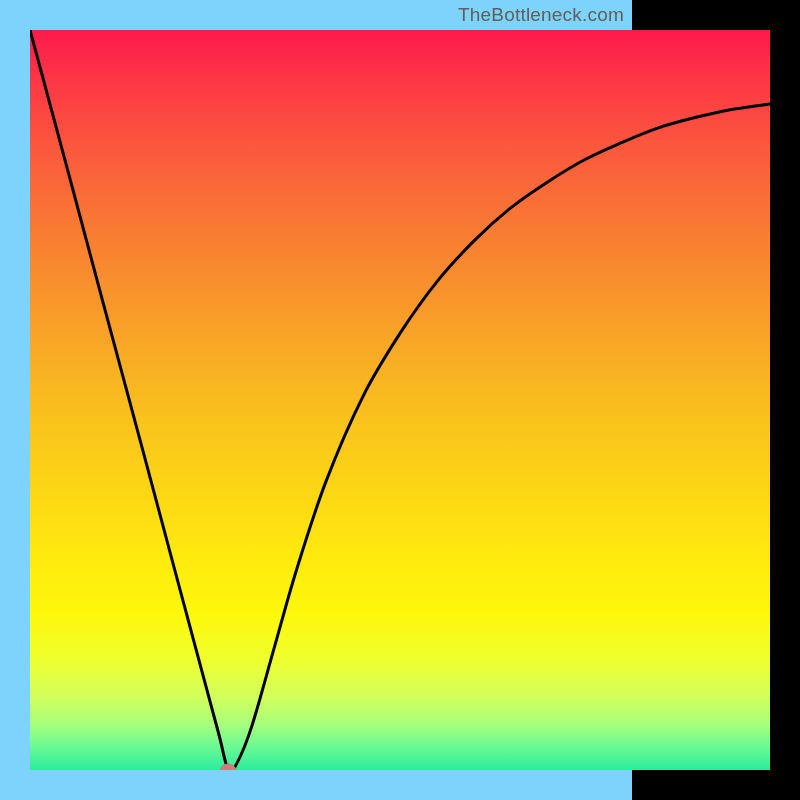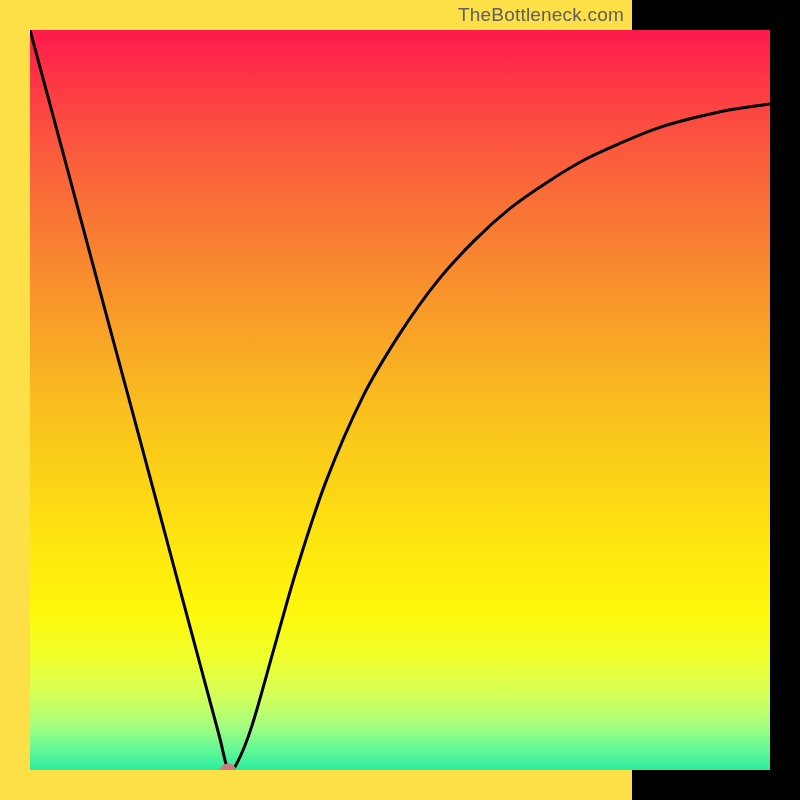--- a/index.html
+++ b/index.html
@@ -8,21 +8,21 @@
     width: 800px;
     height: 800px;
     overflow: hidden;
     background: #000;
     font-family: Arial, Helvetica, sans-serif;
   }
   .frame {
     position: relative;
     width: 632px;
     height: 800px;
-    background: #fde047;
+    background: #7dd3fc;
   }
   .plot {
     position: absolute;
     left: 30px;
     top: 30px;
     width: 740px;
     height: 740px;
     overflow: hidden;
   }
   .gradient {

